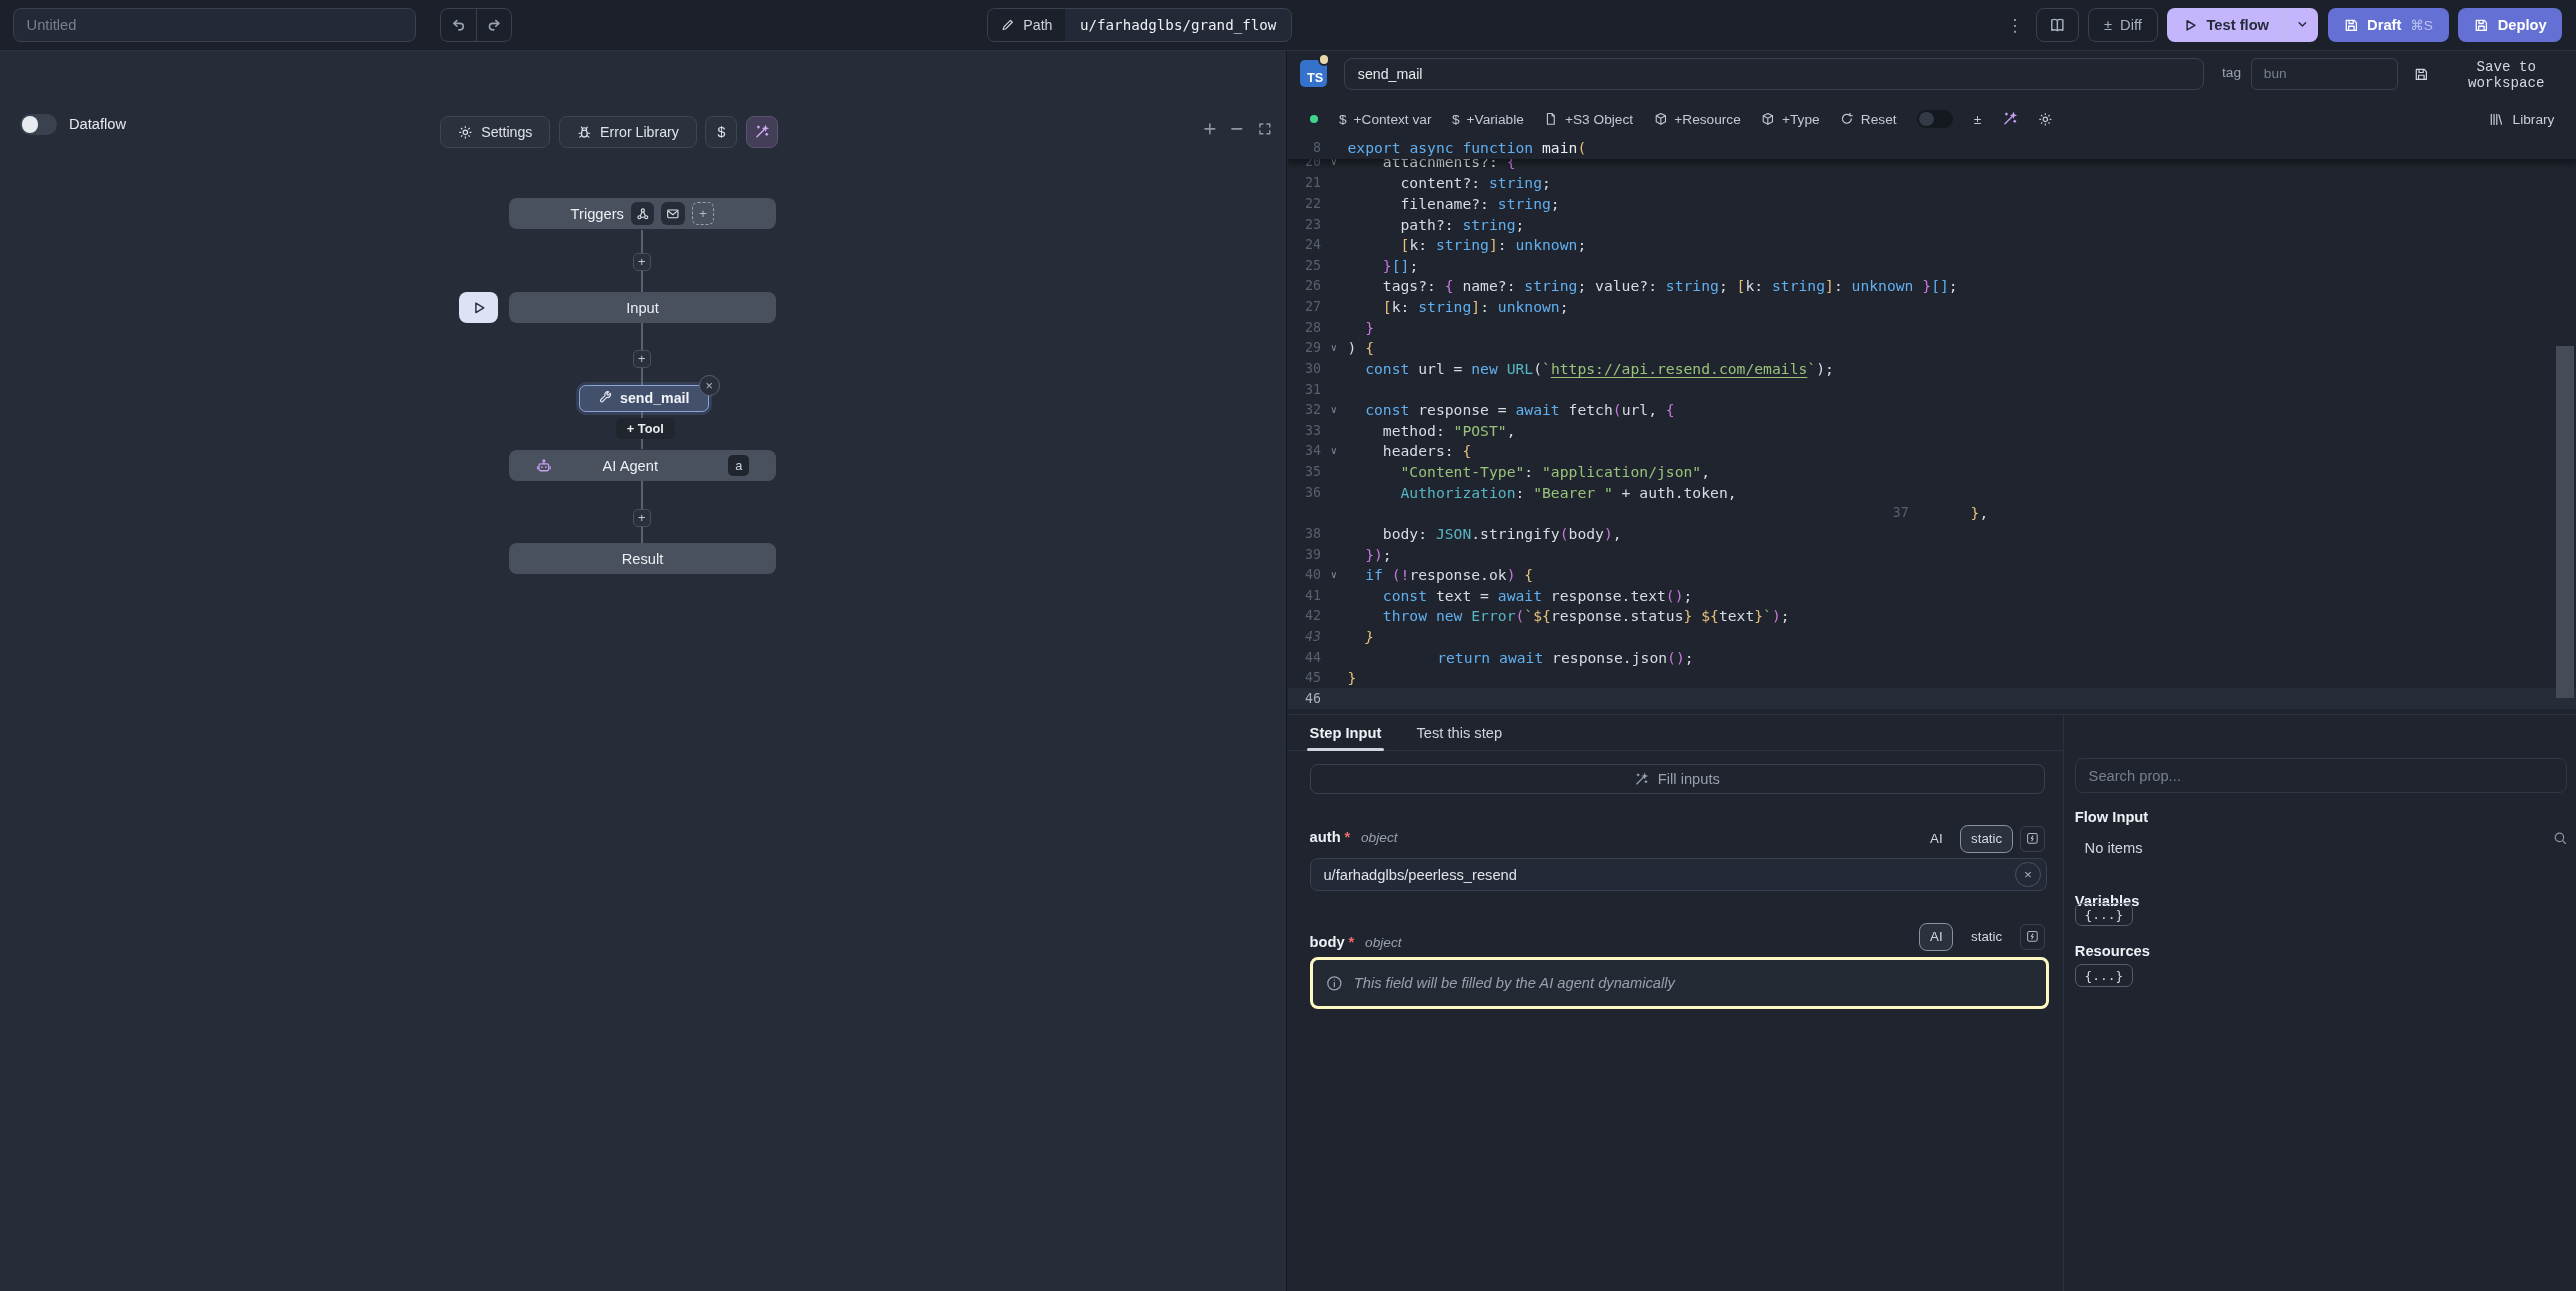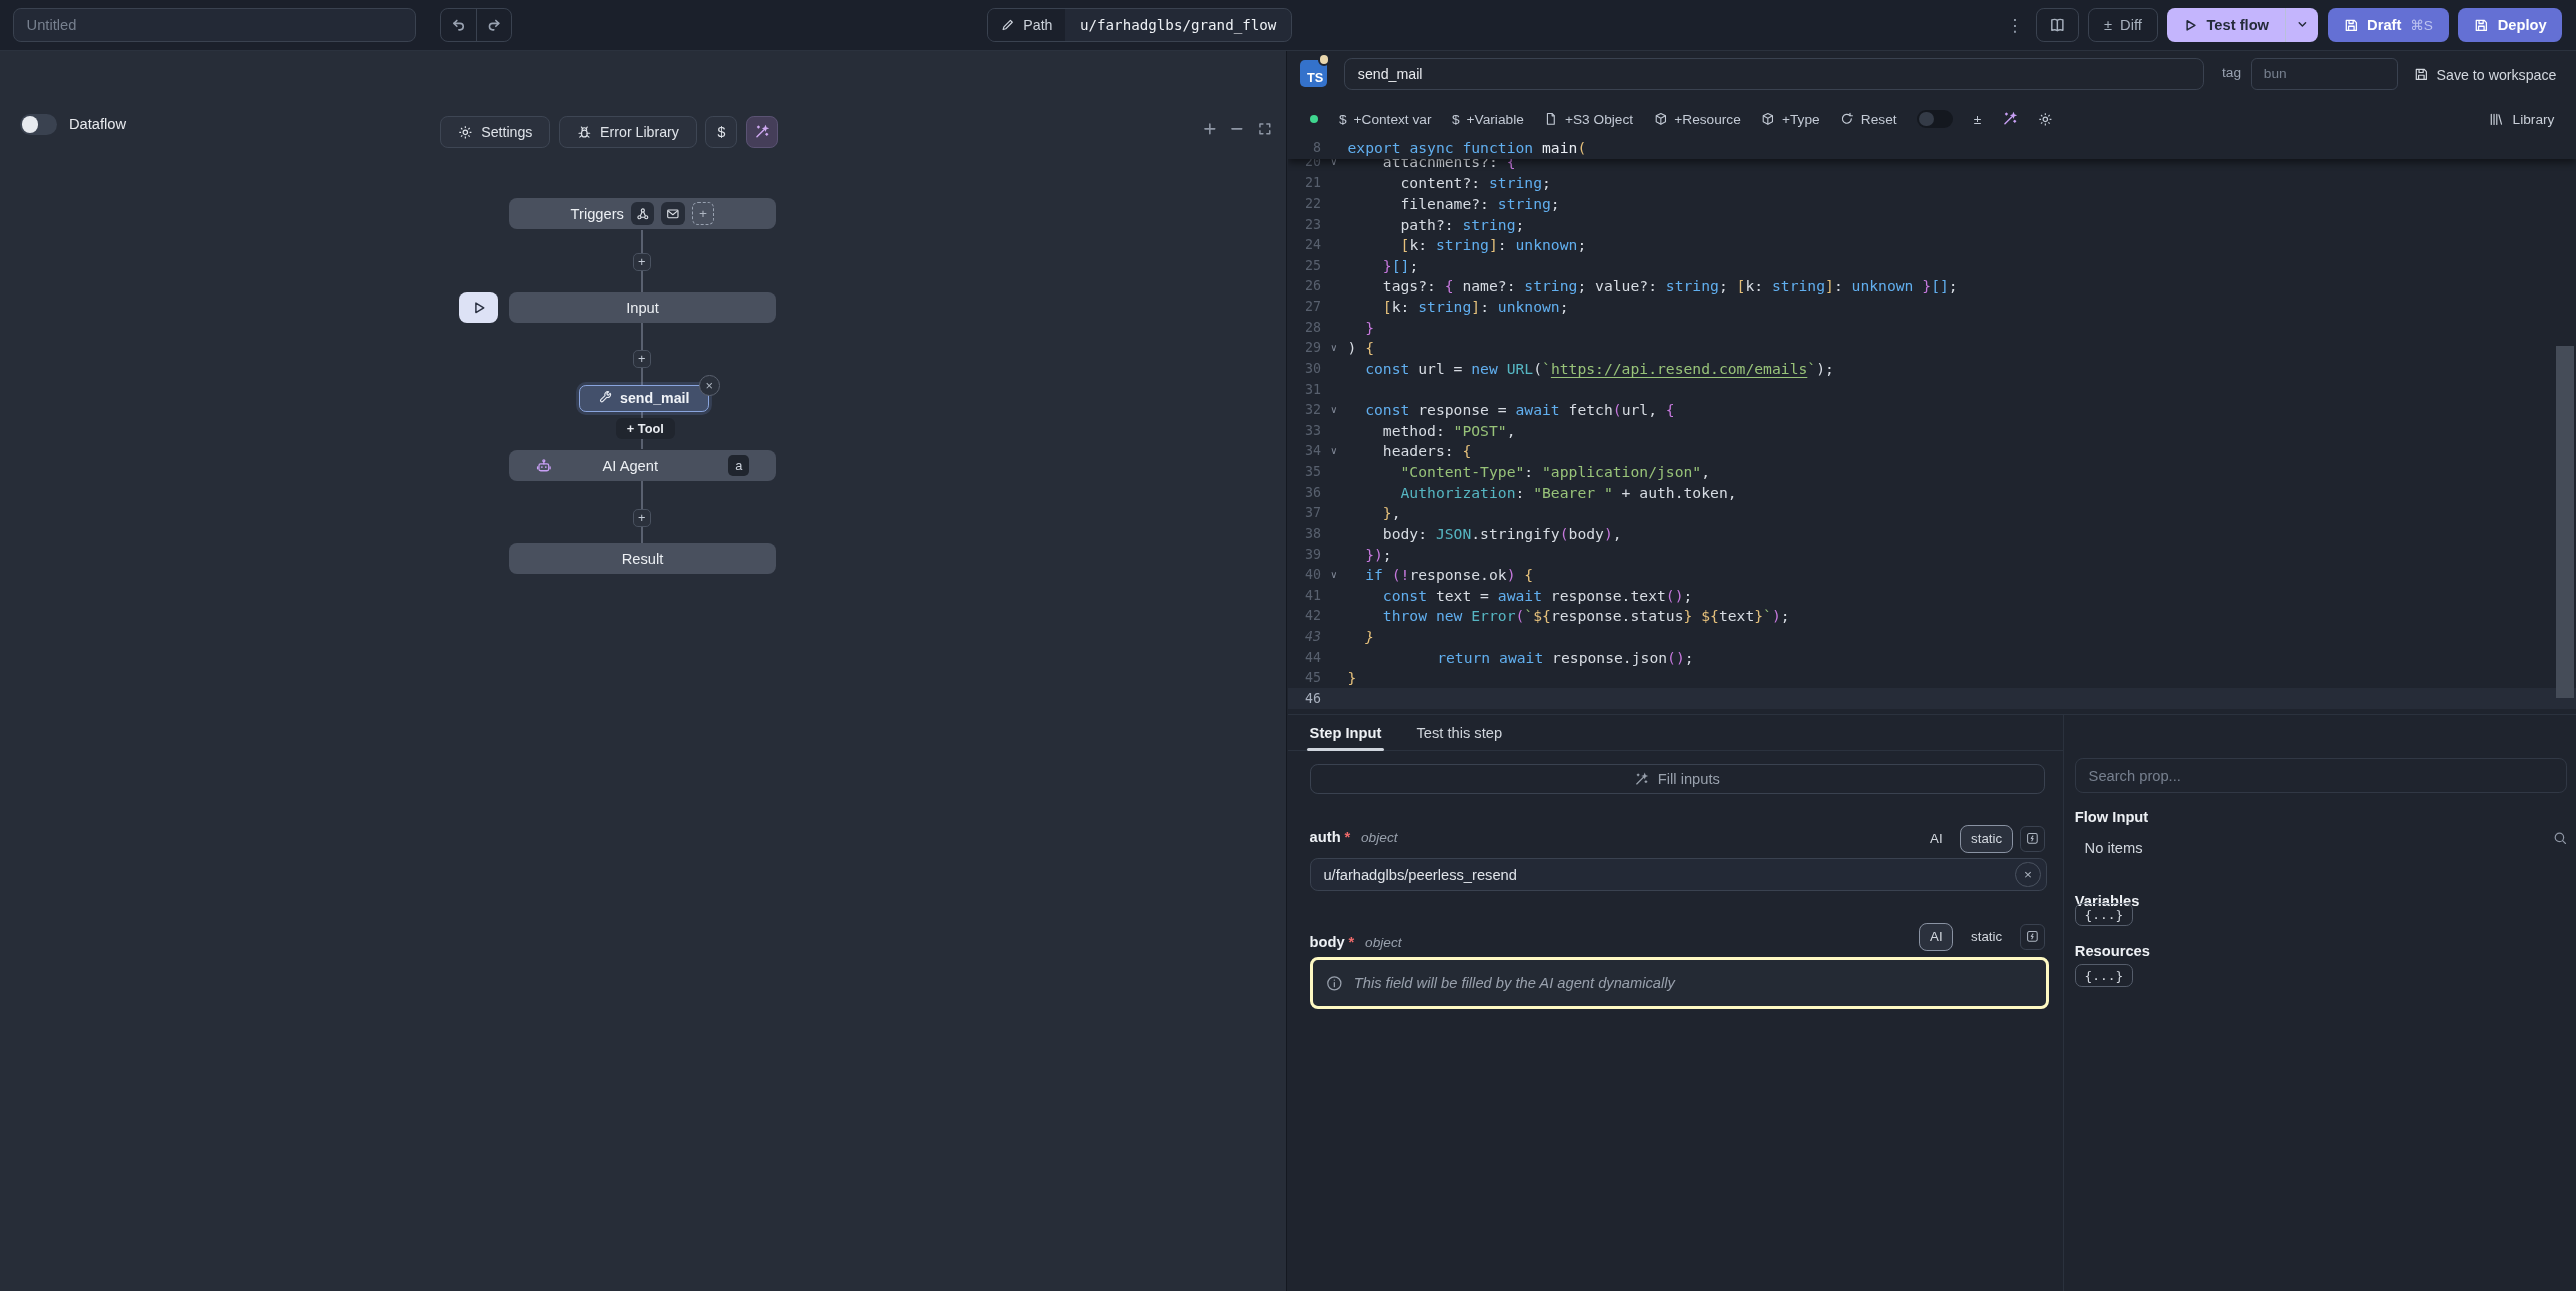--- a/index.html
+++ b/index.html
@@ -72,21 +72,21 @@
   
   .editor{position:absolute;left:1288px;top:51px;width:1288px;height:663px;background:#1f242e}
   .ts-badge{position:absolute;left:11.8px;top:8.8px;width:27.5px;height:27.5px;background:#3472cb;border-radius:4.9px;color:#fff;
             font-weight:700;font-size:12.8px;display:flex;align-items:flex-end;justify-content:flex-end;padding:0 3.9px 2px 0}
   .bun-dot{position:absolute;left:29.5px;top:2px;width:12.8px;height:12.8px;border-radius:50%;background:#e9d7ae;border:2px solid #1f242e}
   .step-name{position:absolute;left:56px;top:6.9px;width:860px;height:32px;padding:0 12.8px;background:#20252f;
              border:1px solid #3a4250;border-radius:7.9px;color:#e8eaee;font-size:14.2px;font-family:inherit}
   .tag-label{position:absolute;left:934px;top:13.7px;font-size:13.7px;color:#9aa3b2}
   .tag-input{position:absolute;left:963px;top:6.9px;width:147px;height:32px;padding:0 11.8px;background:transparent;
              border:1px solid #3a4250;border-radius:5.9px;color:#e8eaee;font-size:13.7px;font-family:inherit}
-  .save-ws{position:absolute;left:1126px;top:9.8px;height:27.5px;display:flex;align-items:center;gap:7.9px;color:#d3d8df;font-size:14.2px;cursor:pointer;background:none;border:none;font-family:Liberation Sans, sans-serif}
+  .save-ws{position:absolute;left:1126px;top:9.8px;height:27.5px;display:flex;align-items:center;gap:7.9px;color:#d3d8df;font-size:14.2px;cursor:pointer;background:none;border:none;font-family:Liberation Mono, monospace}
   .ed-tools{position:absolute;left:0;top:50px;width:100%;height:36px;display:flex;align-items:center;padding:0 21.6px;gap:20.6px;color:#c3cad5;font-size:13.7px}
   .tool-item{display:flex;align-items:center;gap:6.9px;cursor:pointer;white-space:nowrap}
   .gdot{width:8.8px;height:8.8px;border-radius:50%;background:#3fd68f}
   .mini-toggle{width:36px;height:18.7px;border-radius:9.8px;background:#14181f;position:relative;cursor:pointer;flex:none}
   .mini-toggle:after{content:"";position:absolute;left:2px;top:2px;width:14.7px;height:14.7px;border-radius:50%;background:#343b47}
   .wand-p{color:#c9a0f5}
   .lib{margin-left:auto;display:flex;align-items:center;gap:8.8px;cursor:pointer;color:#c9cfd8}
 
   
   .code{position:absolute;left:0;top:86px;width:1288px;height:576px;overflow:hidden;
@@ -534,21 +534,21 @@
         <div class="crow" style="top: 324px;">
           <span class="ln">35</span>
           <span class="fold"></span>
           <span class="ct"><span class="c-pl">      </span><span class="c-str">"Content-Type"</span><span class="c-pl">: </span><span class="c-str">"application/json"</span><span class="c-pl">,</span></span>
         </div>
         <div class="crow" style="top: 345px;">
           <span class="ln">36</span>
           <span class="fold"></span>
           <span class="ct"><span class="c-pl">      </span><span class="c-tl">Authorization</span><span class="c-pl">: </span><span class="c-str">"Bearer "</span><span class="c-pl"> + auth.token,</span></span>
         </div>
-        <div class="crow" style="top: 365px;">
+        <div class="crow" style="top: 365px; justify-content: center;">
           <span class="ln">37</span>
           <span class="fold"></span>
           <span class="ct"><span class="c-pl">    </span><span class="c-y">}</span><span class="c-pl">,</span></span>
         </div>
         <div class="crow" style="top: 386px;">
           <span class="ln">38</span>
           <span class="fold"></span>
           <span class="ct"><span class="c-pl">    body: </span><span class="c-tl">JSON</span><span class="c-pl">.stringify</span><span class="c-pk">(</span><span class="c-pl">body</span><span class="c-pk">)</span><span class="c-pl">,</span></span>
         </div>
         <div class="crow" style="top: 407px;">

